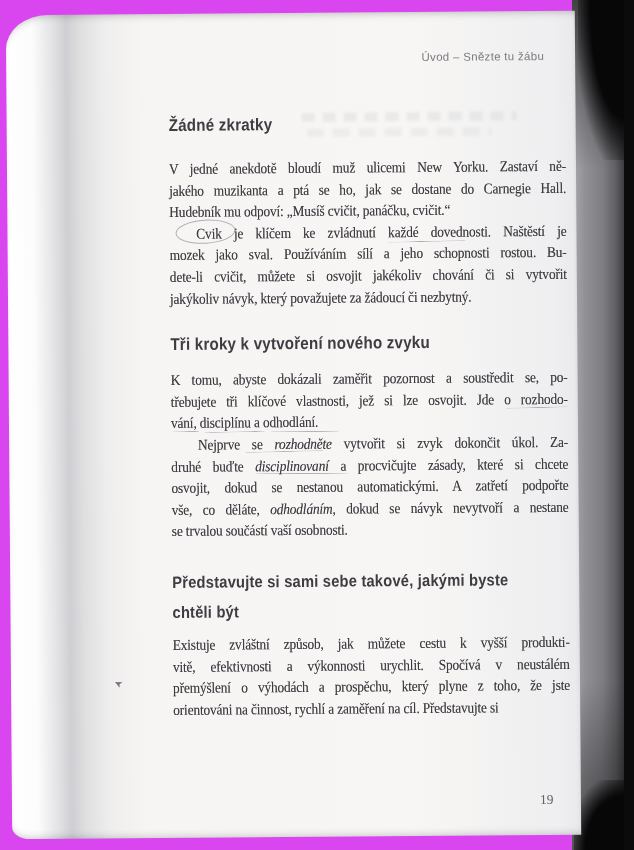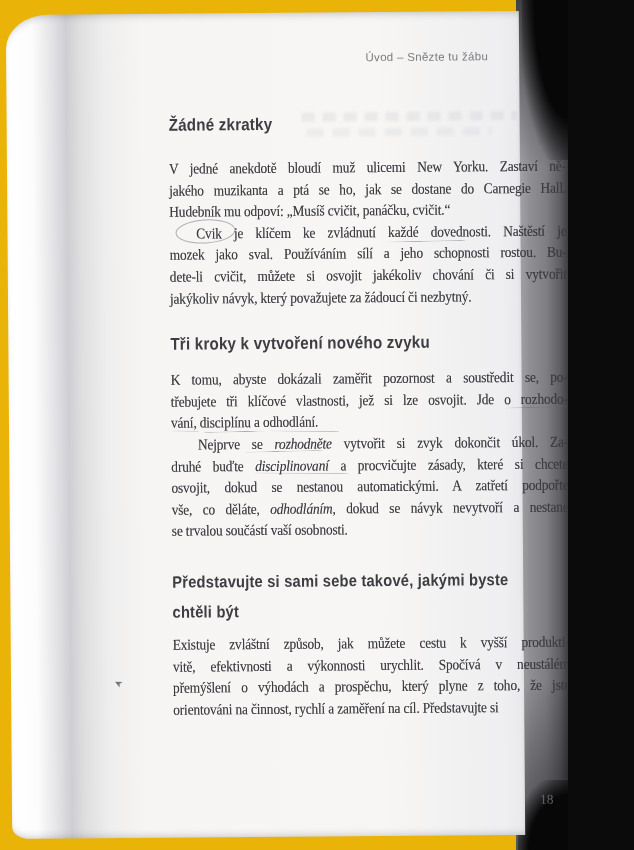--- a/index.html
+++ b/index.html
@@ -1,17 +1,17 @@
 <!DOCTYPE html>
 <html><head>
 <meta charset="utf-8">
 <style>
   html,body{margin:0;padding:0;}
   body{width:634px;height:850px;background:#0b0b0c;font-family:"Liberation Serif","DejaVu Serif",serif;}
-  .scan{position:relative;width:568px;height:850px;background:#eab308;overflow:hidden;}
+  .scan{position:relative;width:624px;height:850px;background:#d946ef;overflow:hidden;}
 
   
   .edge-band{position:absolute;right:0;top:0;bottom:0;width:52px;
     background:linear-gradient(90deg,#a8a8ad 0%,#8e8e93 28%,#7e7e83 58%,#606064 84%,#3e3e41 100%);}
   .edge-band .band-shade{position:absolute;left:0;right:0;top:0;bottom:0;
     background:linear-gradient(180deg,rgba(0,0,0,.6) 0%,rgba(0,0,0,0) 20%,rgba(0,0,0,0) 80%,rgba(0,0,0,.5) 100%);}
   .corner-dark{position:absolute;right:0;top:0;width:46px;height:160px;
     background:radial-gradient(ellipse at 100% 0%,#070708 52%,rgba(7,7,8,0) 78%);}
   .corner-dark-b{position:absolute;right:0;bottom:0;width:50px;height:70px;
     background:radial-gradient(ellipse at 100% 100%,#070708 55%,rgba(7,7,8,0) 80%);}
@@ -136,16 +136,16 @@
     <div class="pencil p-ellipse"></div>
     <div class="pencil p-line u-dovednosti"></div>
     <div class="pencil p-line u-rozhodo"></div>
     <div class="pencil p-line u-vani"></div>
     <div class="pencil p-line u-disciplinu"></div>
     <div class="pencil p-line u-odhodlani"></div>
     <div class="pencil p-line u-rozhodnete"></div>
     <div class="pencil p-line u-disciplinovani"></div>
     <div class="pencil p-arrow">➤</div>
 
-    <div class="folio">18</div>
+    <div class="folio">19</div>
 
   </div>
 </div>
 
 </body></html>

